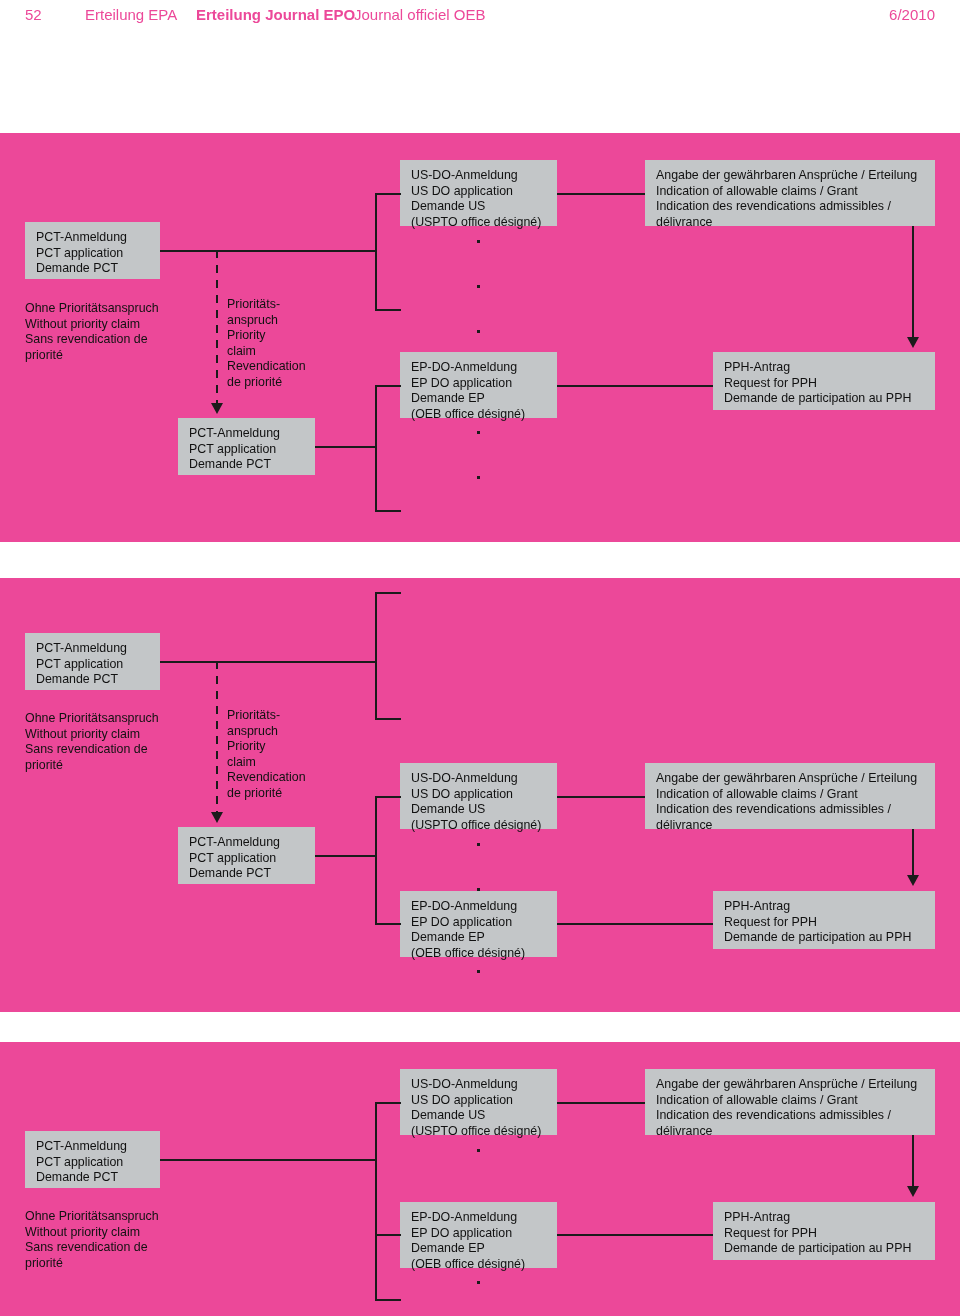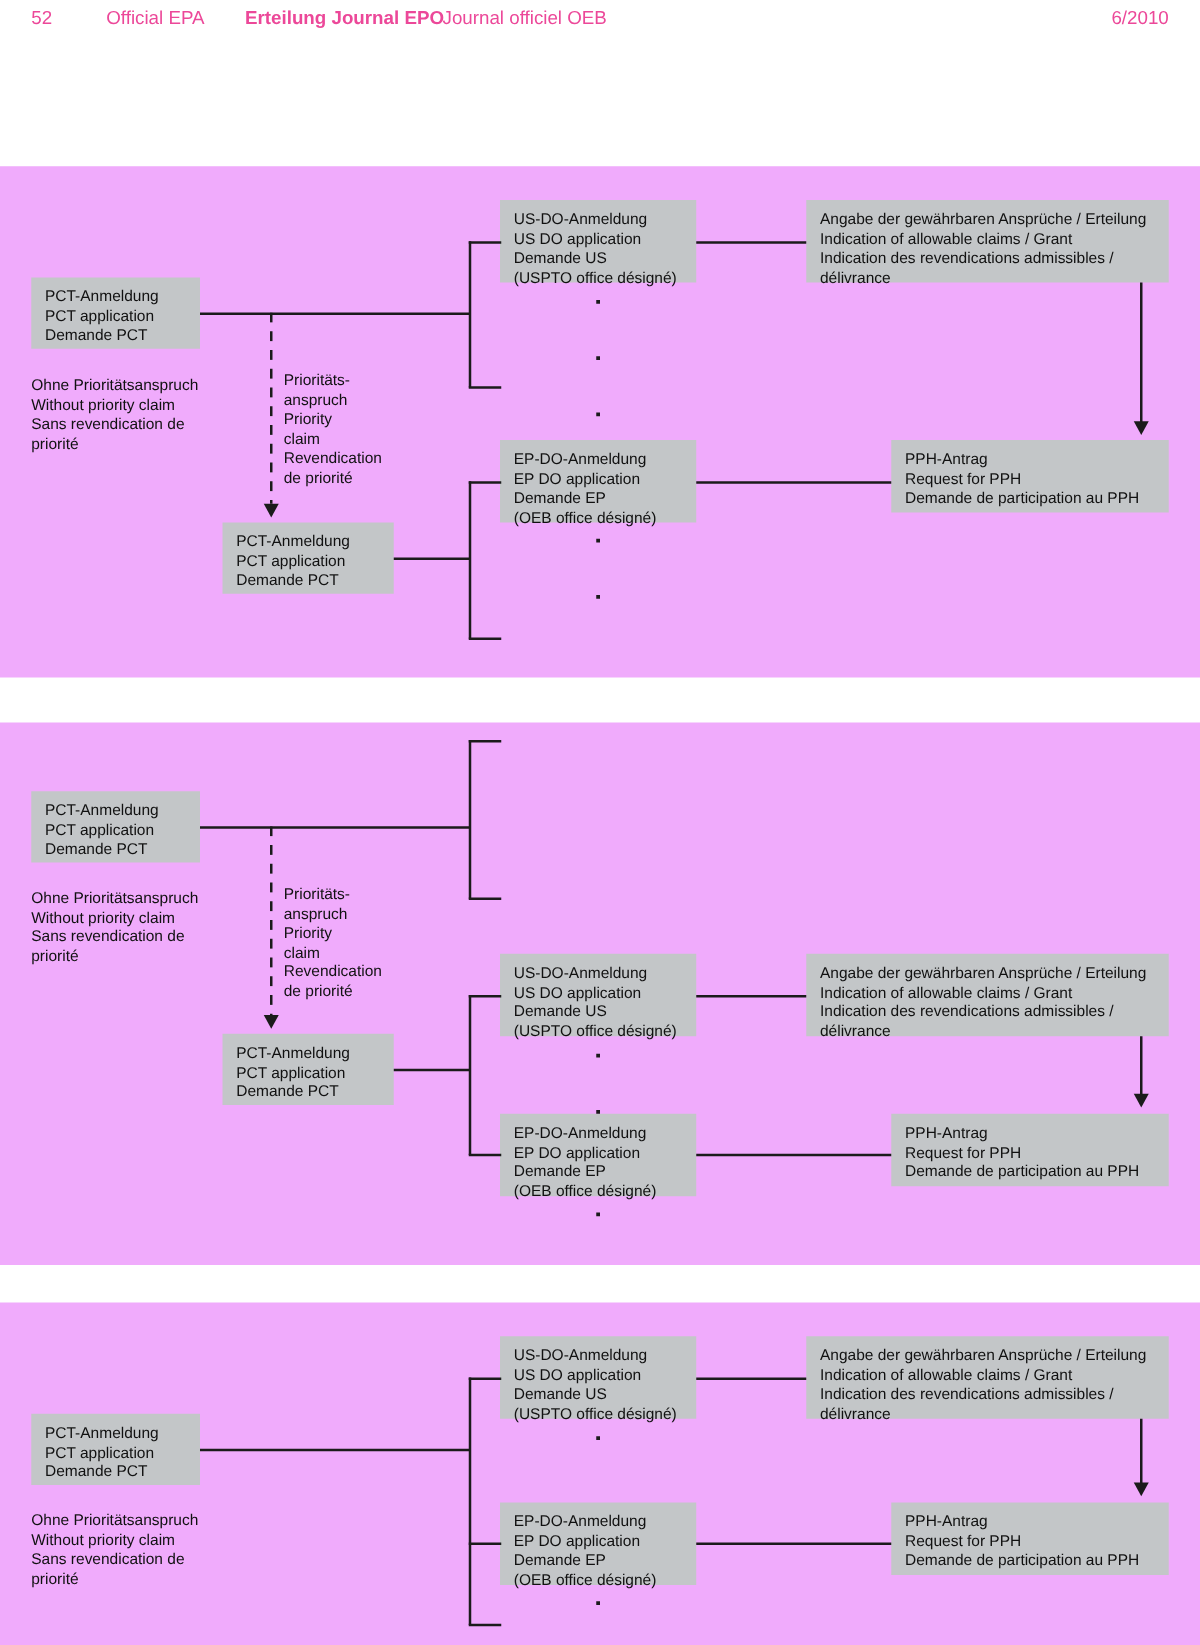--- a/index.html
+++ b/index.html
@@ -20,21 +20,21 @@
   .header .pg-num { position: absolute; left: 25px; top: 6px; font-size: 15px; }
   .header .h-de   { position: absolute; left: 85px; top: 6px; font-size: 15px; }
   .header .h-en   { position: absolute; left: 196px; top: 6px; font-size: 15px; font-weight: bold; }
   .header .h-fr   { position: absolute; left: 354px; top: 6px; font-size: 15px; }
   .header .issue  { position: absolute; right: 25px; top: 6px; font-size: 15px; }
 
   
   .panel {
     position: absolute;
     left: 0; width: 960px;
-    background: #f0abfc;
+    background: #ec4899;
   }
   #panel-1 { top: 133px;  height: 409px; }
   #panel-2 { top: 578px;  height: 434px; }
   #panel-3 { top: 1042px; height: 274px; }
 
   
   .box {
     position: absolute;
     background: #c3c6c8;
     color: #111;
@@ -86,21 +86,21 @@
   }
   .dotcol i:last-child { margin-bottom: 0; }
 </style>
 </head>
 <body>
 
 <div class="page">
 
   <div class="header">
     <span class="pg-num">52</span>
-    <span class="h-de">Official EPA</span>
+    <span class="h-de">Erteilung EPA</span>
     <span class="h-en">Erteilung Journal EPO</span>
     <span class="h-fr">Journal officiel OEB</span>
     <span class="issue">6/2010</span>
   </div>
 
   <div class="panel" id="panel-1">
 
     <div class="box" style="left:400px; top:27px; width:157px; height:66px;">US-DO-Anmeldung
 US DO application
 Demande US

